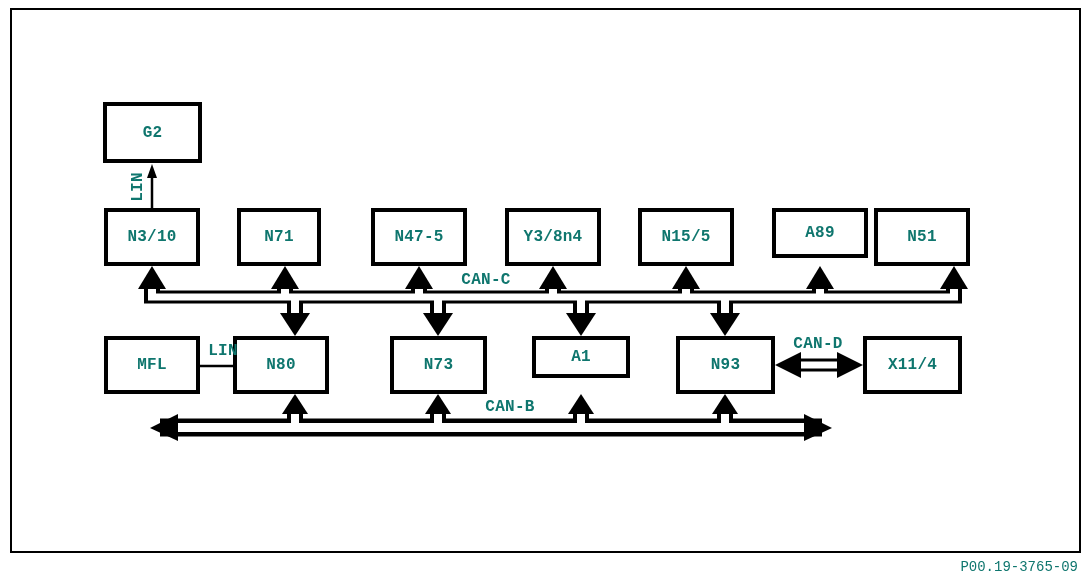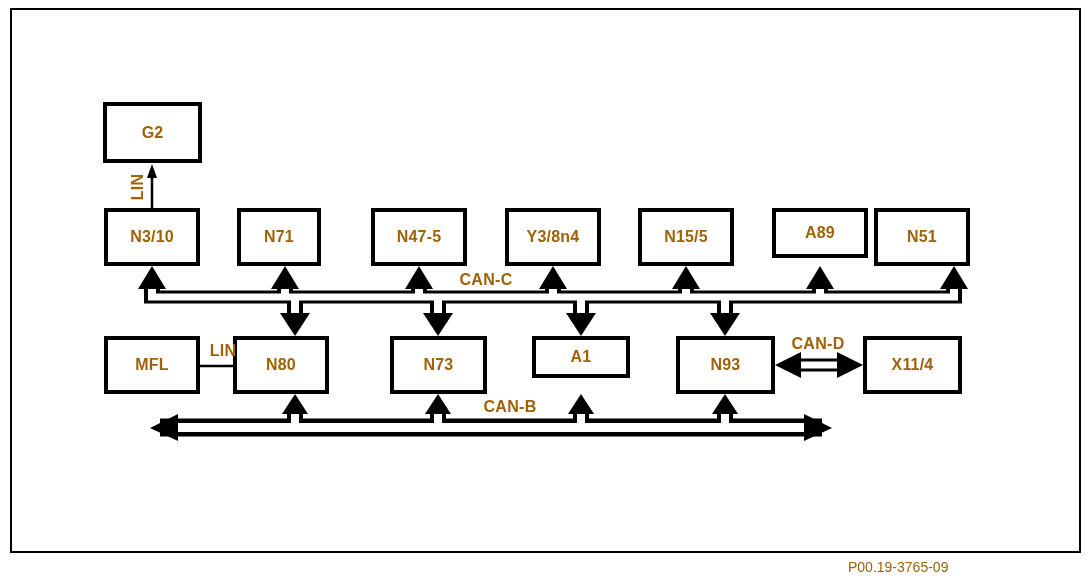--- a/index.html
+++ b/index.html
@@ -1,18 +1,18 @@
 <!DOCTYPE html>
 <html><head>
 <meta charset="utf-8">
 <style>
   html,body { margin:0; padding:0; background:#fff; }
   .stage {
     position:relative; width:1091px; height:587px; background:#fff;
-    font-family:Liberation Sans, sans-serif; overflow:hidden; color:#a16207;
+    font-family:Liberation Mono, monospace; overflow:hidden; color:#0f766e;
   }
   .frame {
     position:absolute; left:10px; top:8px; width:1071px; height:545px;
     border:2px solid #000; box-sizing:border-box;
   }
   svg.wires { position:absolute; left:0; top:0; width:1091px; height:587px; }
   svg .blk { stroke:#000; fill:none; }
   svg .wht { stroke:#fff; fill:none; }
   svg polygon { fill:#000; stroke:none; }
   .node {
@@ -20,21 +20,21 @@
     display:flex; align-items:center; justify-content:center;
     font-weight:bold; font-size:16px; letter-spacing:0.2px;
   }
   .bus-label {
     position:absolute; font-weight:bold; font-size:16px; letter-spacing:0.3px;
     text-align:center; line-height:16px;
   }
   .lin-v { transform:rotate(-90deg); }
   .caption {
     position:absolute; left:848px; top:559px; width:230px;
-    font-size:14px; text-align:left; font-weight:normal;
+    font-size:14px; text-align:right; font-weight:normal;
   }
 </style>
 </head>
 <body>
 
 <div class="stage">
 
   <div class="frame"></div>
 
   <svg class="wires" viewBox="0 0 1091 587" xmlns="http://www.w3.org/2000/svg">

